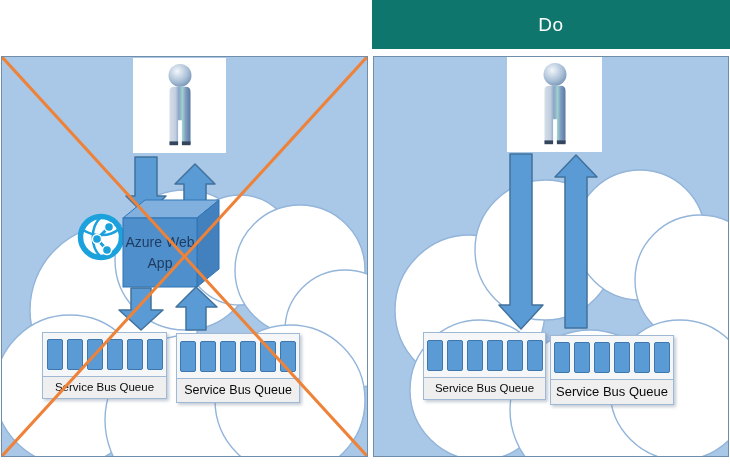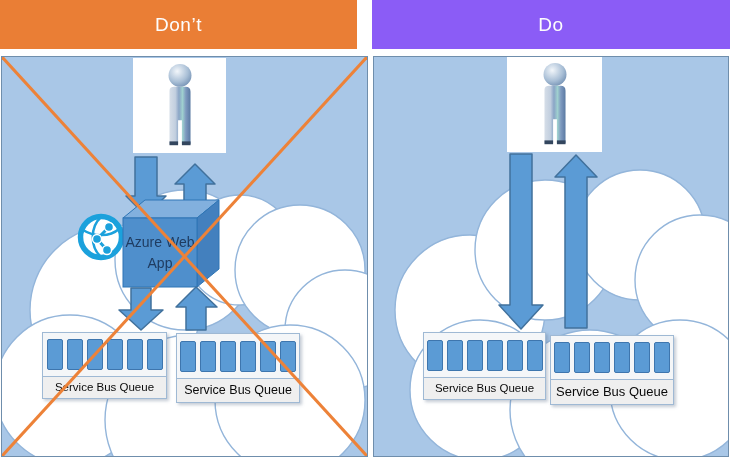--- a/index.html
+++ b/index.html
@@ -2,21 +2,21 @@
 <html><head>
 <meta charset="utf-8">
 <style>
   html,body{margin:0;padding:0;background:#ffffff;}
   .stage{position:relative;width:730px;height:465px;background:#ffffff;overflow:hidden;
          font-family:"Liberation Sans", sans-serif;}
   
   .hdr{position:absolute;top:0;height:49px;display:flex;align-items:center;justify-content:center;
        color:#fdfdfd;font-size:19px;letter-spacing:.5px;}
   .hdr.dont{left:0;width:357px;background:#EA7E35;}
-  .hdr.do{left:372px;width:358px;background:#8b5cf6;}
+  .hdr.do{left:372px;width:358px;background:#0f766e;}
   
   .panel{position:absolute;top:56px;height:399px;background:#A9C7E7;border:1px solid #6F8EAC;overflow:hidden;}
   .panel.left{left:1px;width:365px;}
   .panel.right{left:373px;width:354px;}
   .abs{position:absolute;}
   svg{display:block;}
   
   .cloud{position:absolute;left:0;top:0;}
   .cloud circle{fill:#ffffff;stroke:#93B5DA;stroke-width:1.4;}
   
@@ -52,23 +52,20 @@
           <stop offset="1" stop-color="#5A7AA2"></stop>
       </linearGradient>
       <radialGradient id="headGrad" cx=".38" cy=".32" r=".85">
         <stop offset="0" stop-color="#F2F6FA"></stop>
           <stop offset=".55" stop-color="#A9BfD6"></stop>
         <stop offset="1" stop-color="#5F7FA6"></stop>
       </radialGradient>
     </defs>
   </svg>
 
-  <div class="hdr dont">
-    <span>Don’t</span>
-  </div>
   <div class="hdr do">
     <span>Do</span>
   </div>
 
   <section class="panel left">
 
     <svg class="cloud" width="365" height="399">
       <circle cx="113" cy="253" r="85"></circle>
         <circle cx="183" cy="203" r="70"></circle>
       <circle cx="238" cy="193" r="55"></circle>

